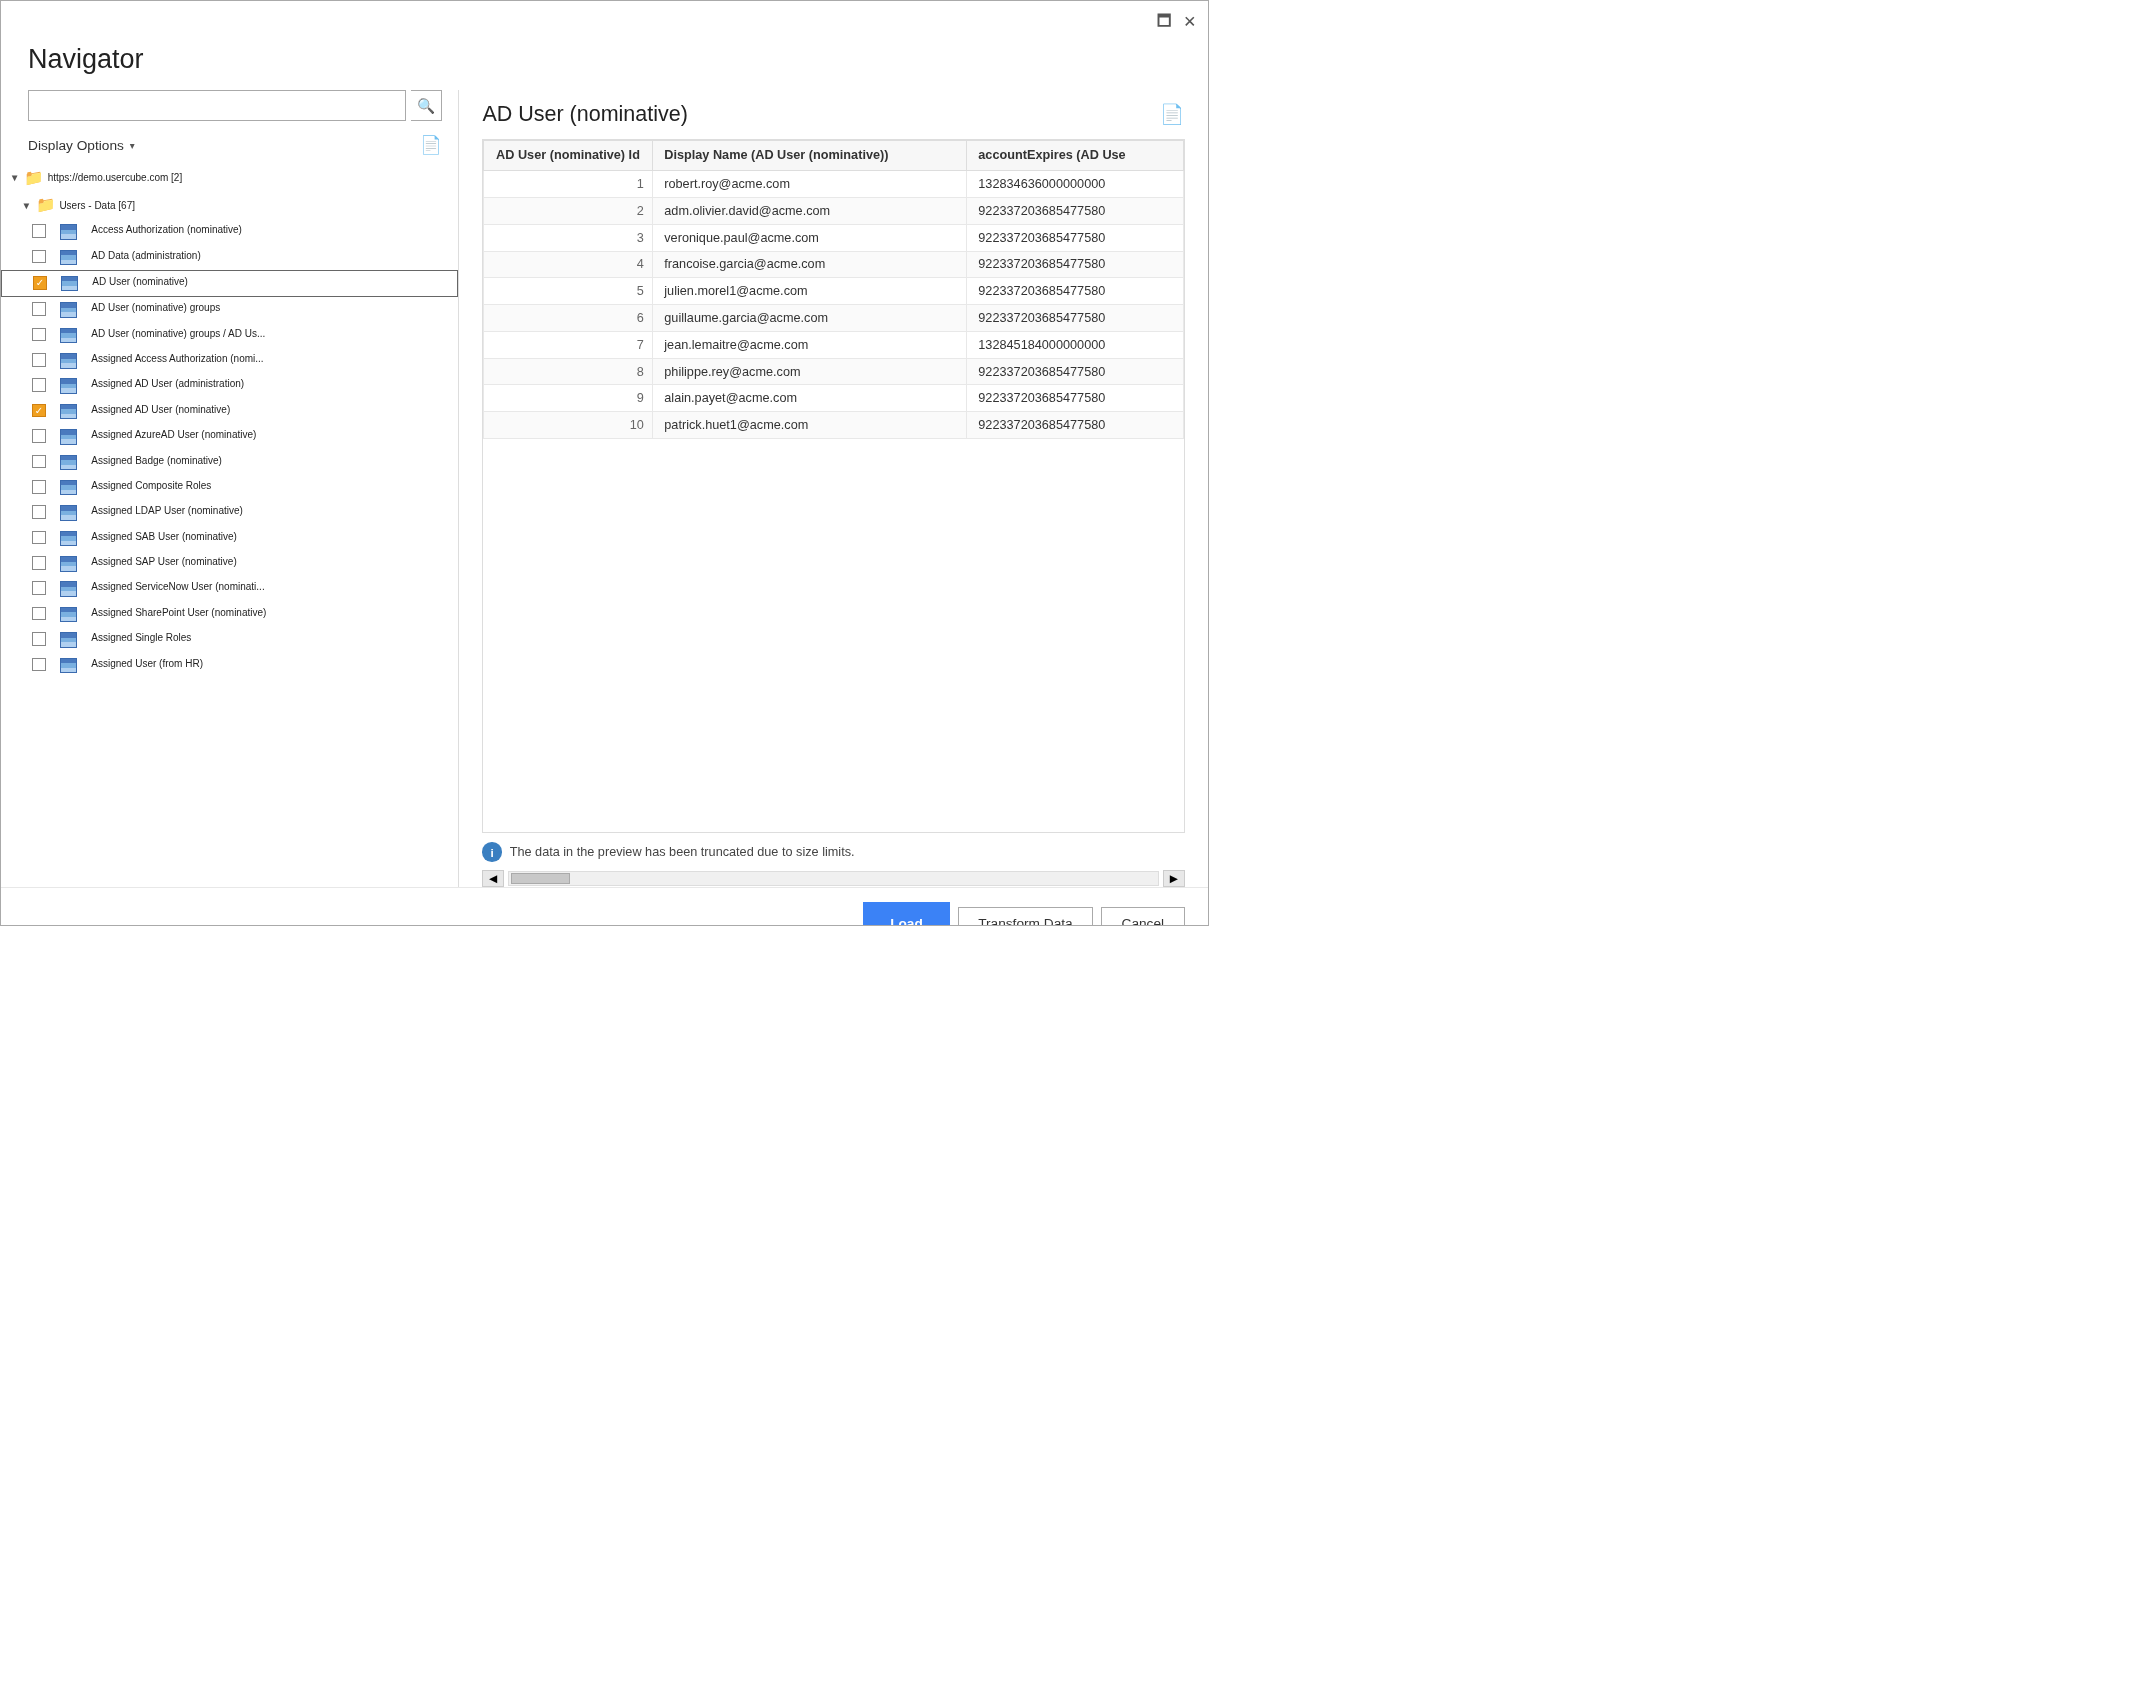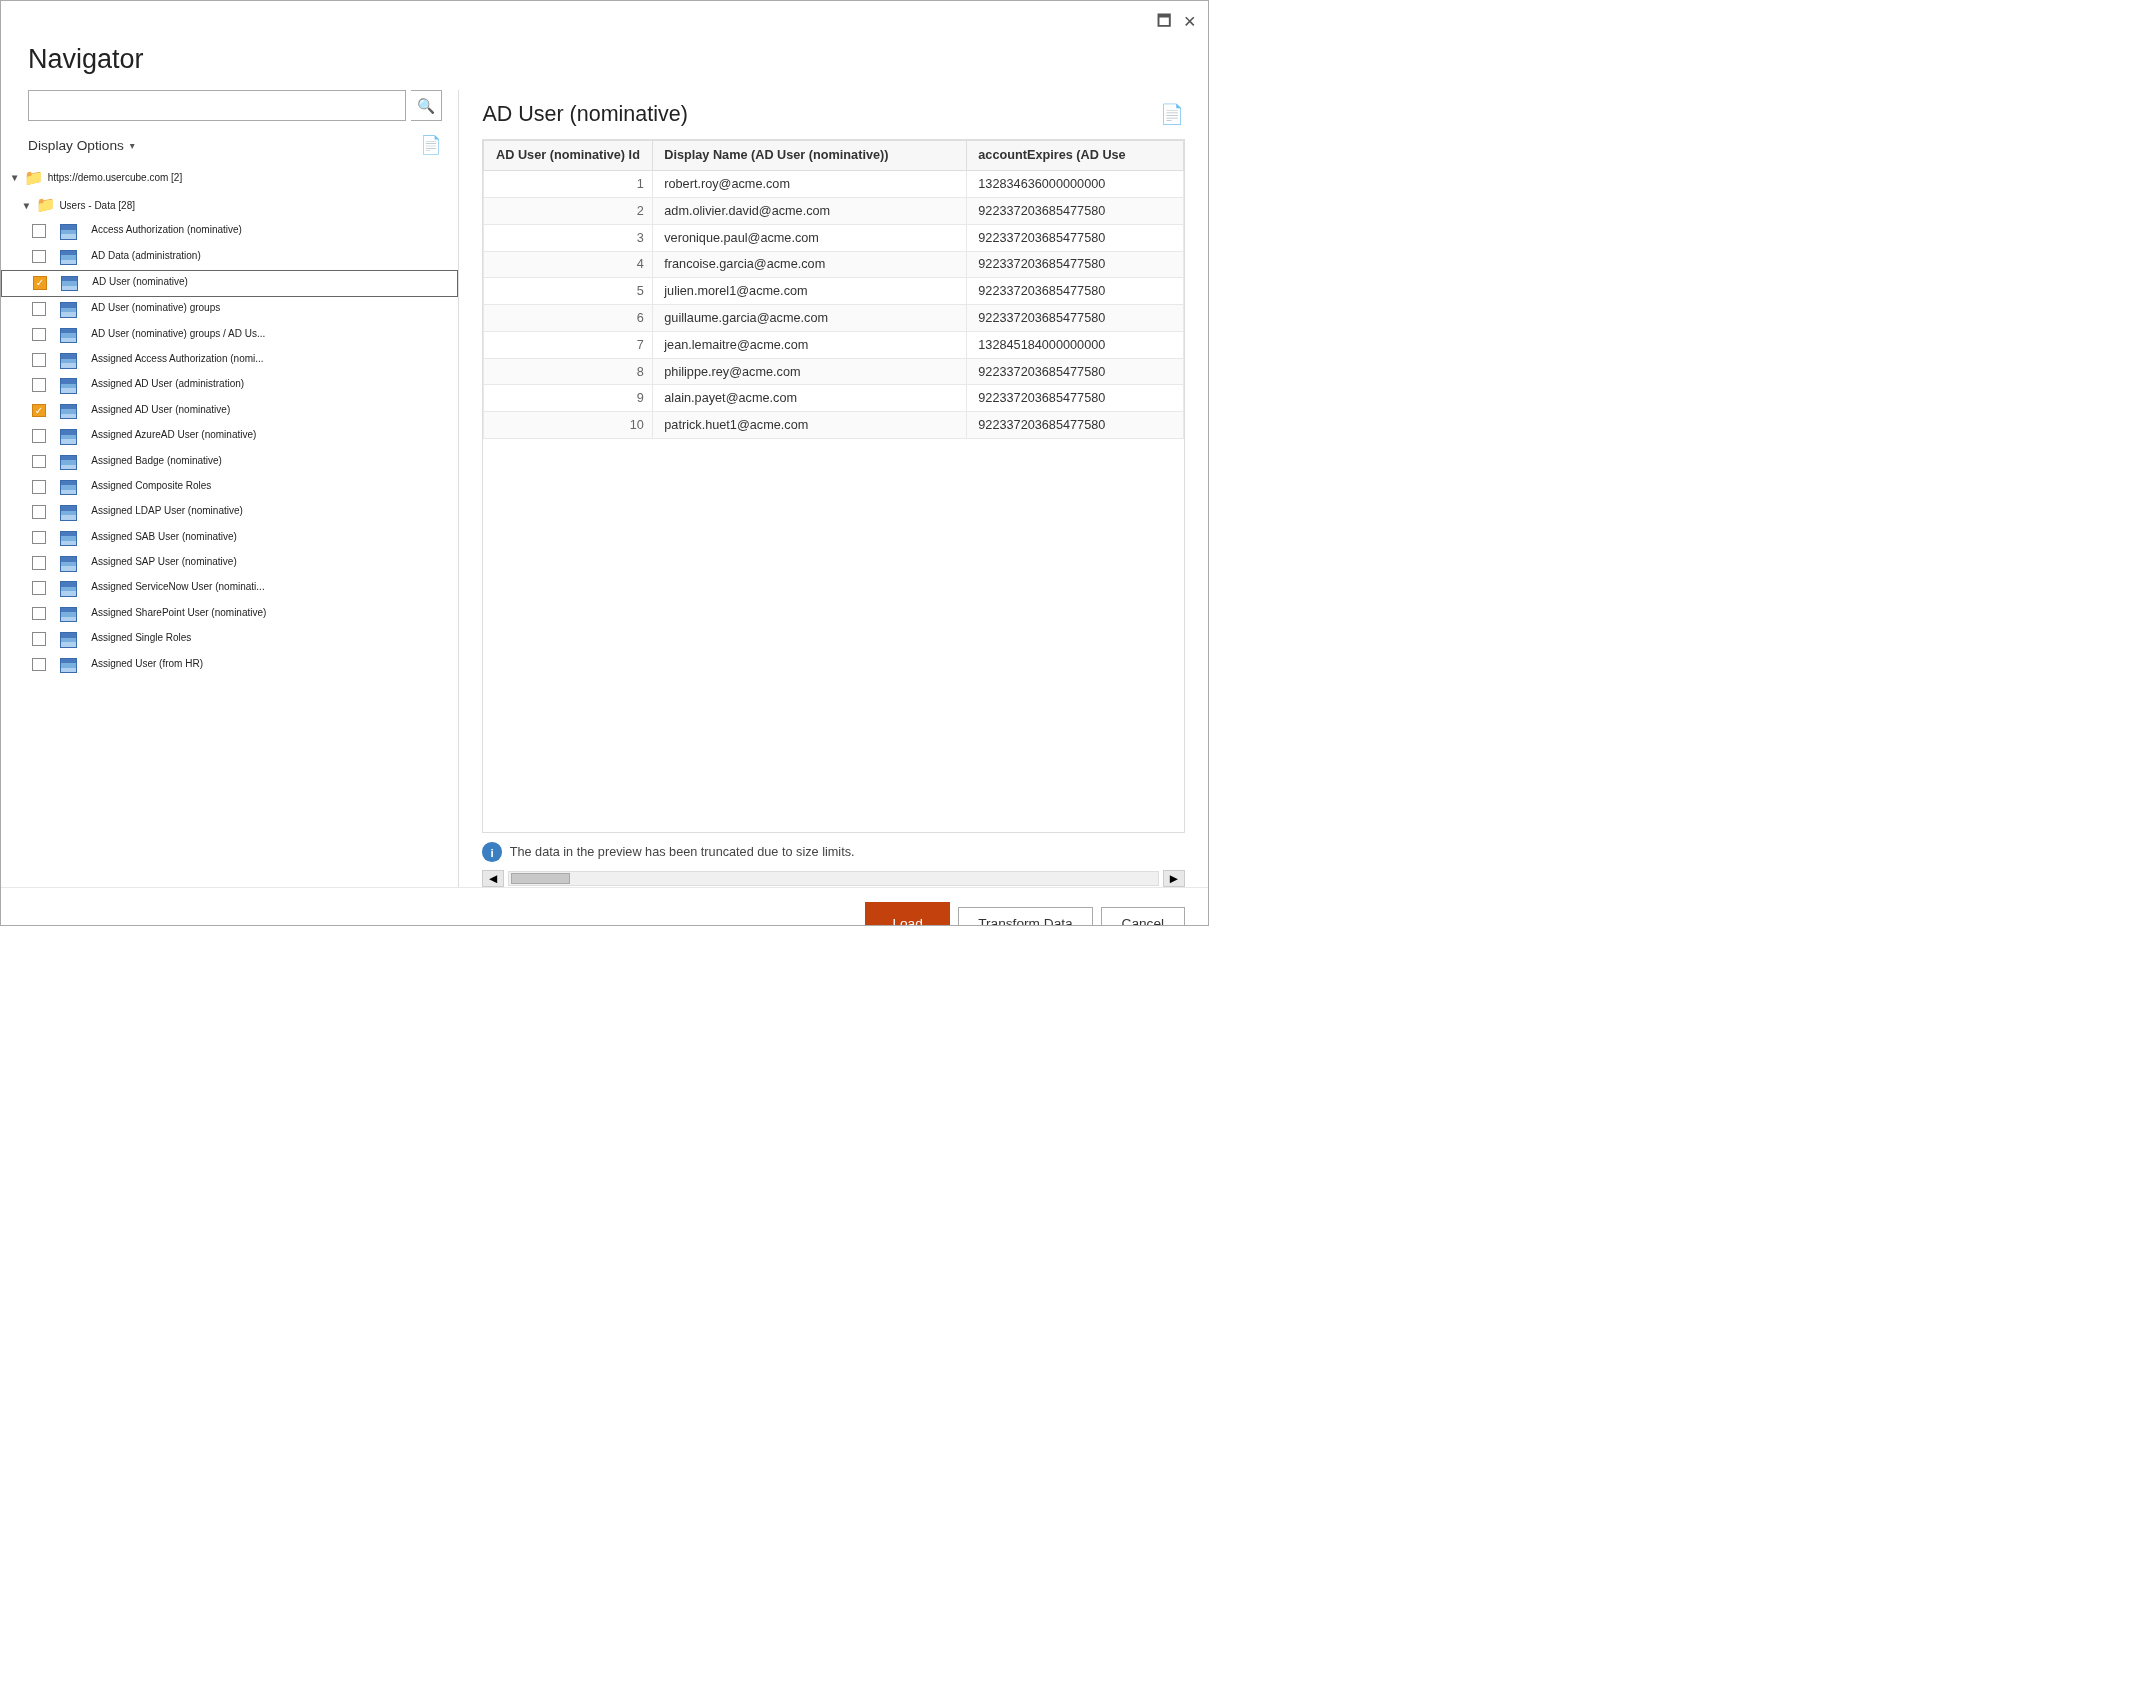--- a/index.html
+++ b/index.html
@@ -303,26 +303,26 @@
     
     .bottom-bar {
       display: flex;
       justify-content: flex-end;
       align-items: center;
       padding: 13.7px 23.4px;
       gap: 7.8px;
       border-top: 1px solid #e8e8e8;
     }
     .btn-load {
-      background: #c2410c;
+      background: #3b82f6;
       color: #fff;
       border: none;
       padding: 14px 27px;
       font-size: 13.7px;
-      font-weight: 400;
+      font-weight: 700;
       cursor: pointer;
     }
     .btn-transform {
       background: #fff;
       color: #333;
       border: 1px solid #aaa;
       padding: 7.8px 19.5px;
       font-size: 13.7px;
       cursor: pointer;
     }
@@ -372,21 +372,21 @@
 
       <div class="tree-root-item">
         <span class="expand-arrow">▼</span>
         <span class="folder-icon">📁</span>
         <span class="item-label">https://demo.usercube.com [2]</span>
       </div>
 
       <div class="tree-section-item">
         <span class="expand-arrow">▼</span>
         <span class="folder-icon">📁</span>
-        <span class="item-label">Users - Data [28]</span>
+        <span class="item-label">Users - Data [67]</span>
       </div>
 
       <div id="tree-children">
           <div class="tree-child-item">
             <span class="checkbox"></span>
             <span class="table-icon"></span>
             <span class="item-label">Access Authorization (nominative)</span>
           </div>
           <div class="tree-child-item">
             <span class="checkbox"></span>

